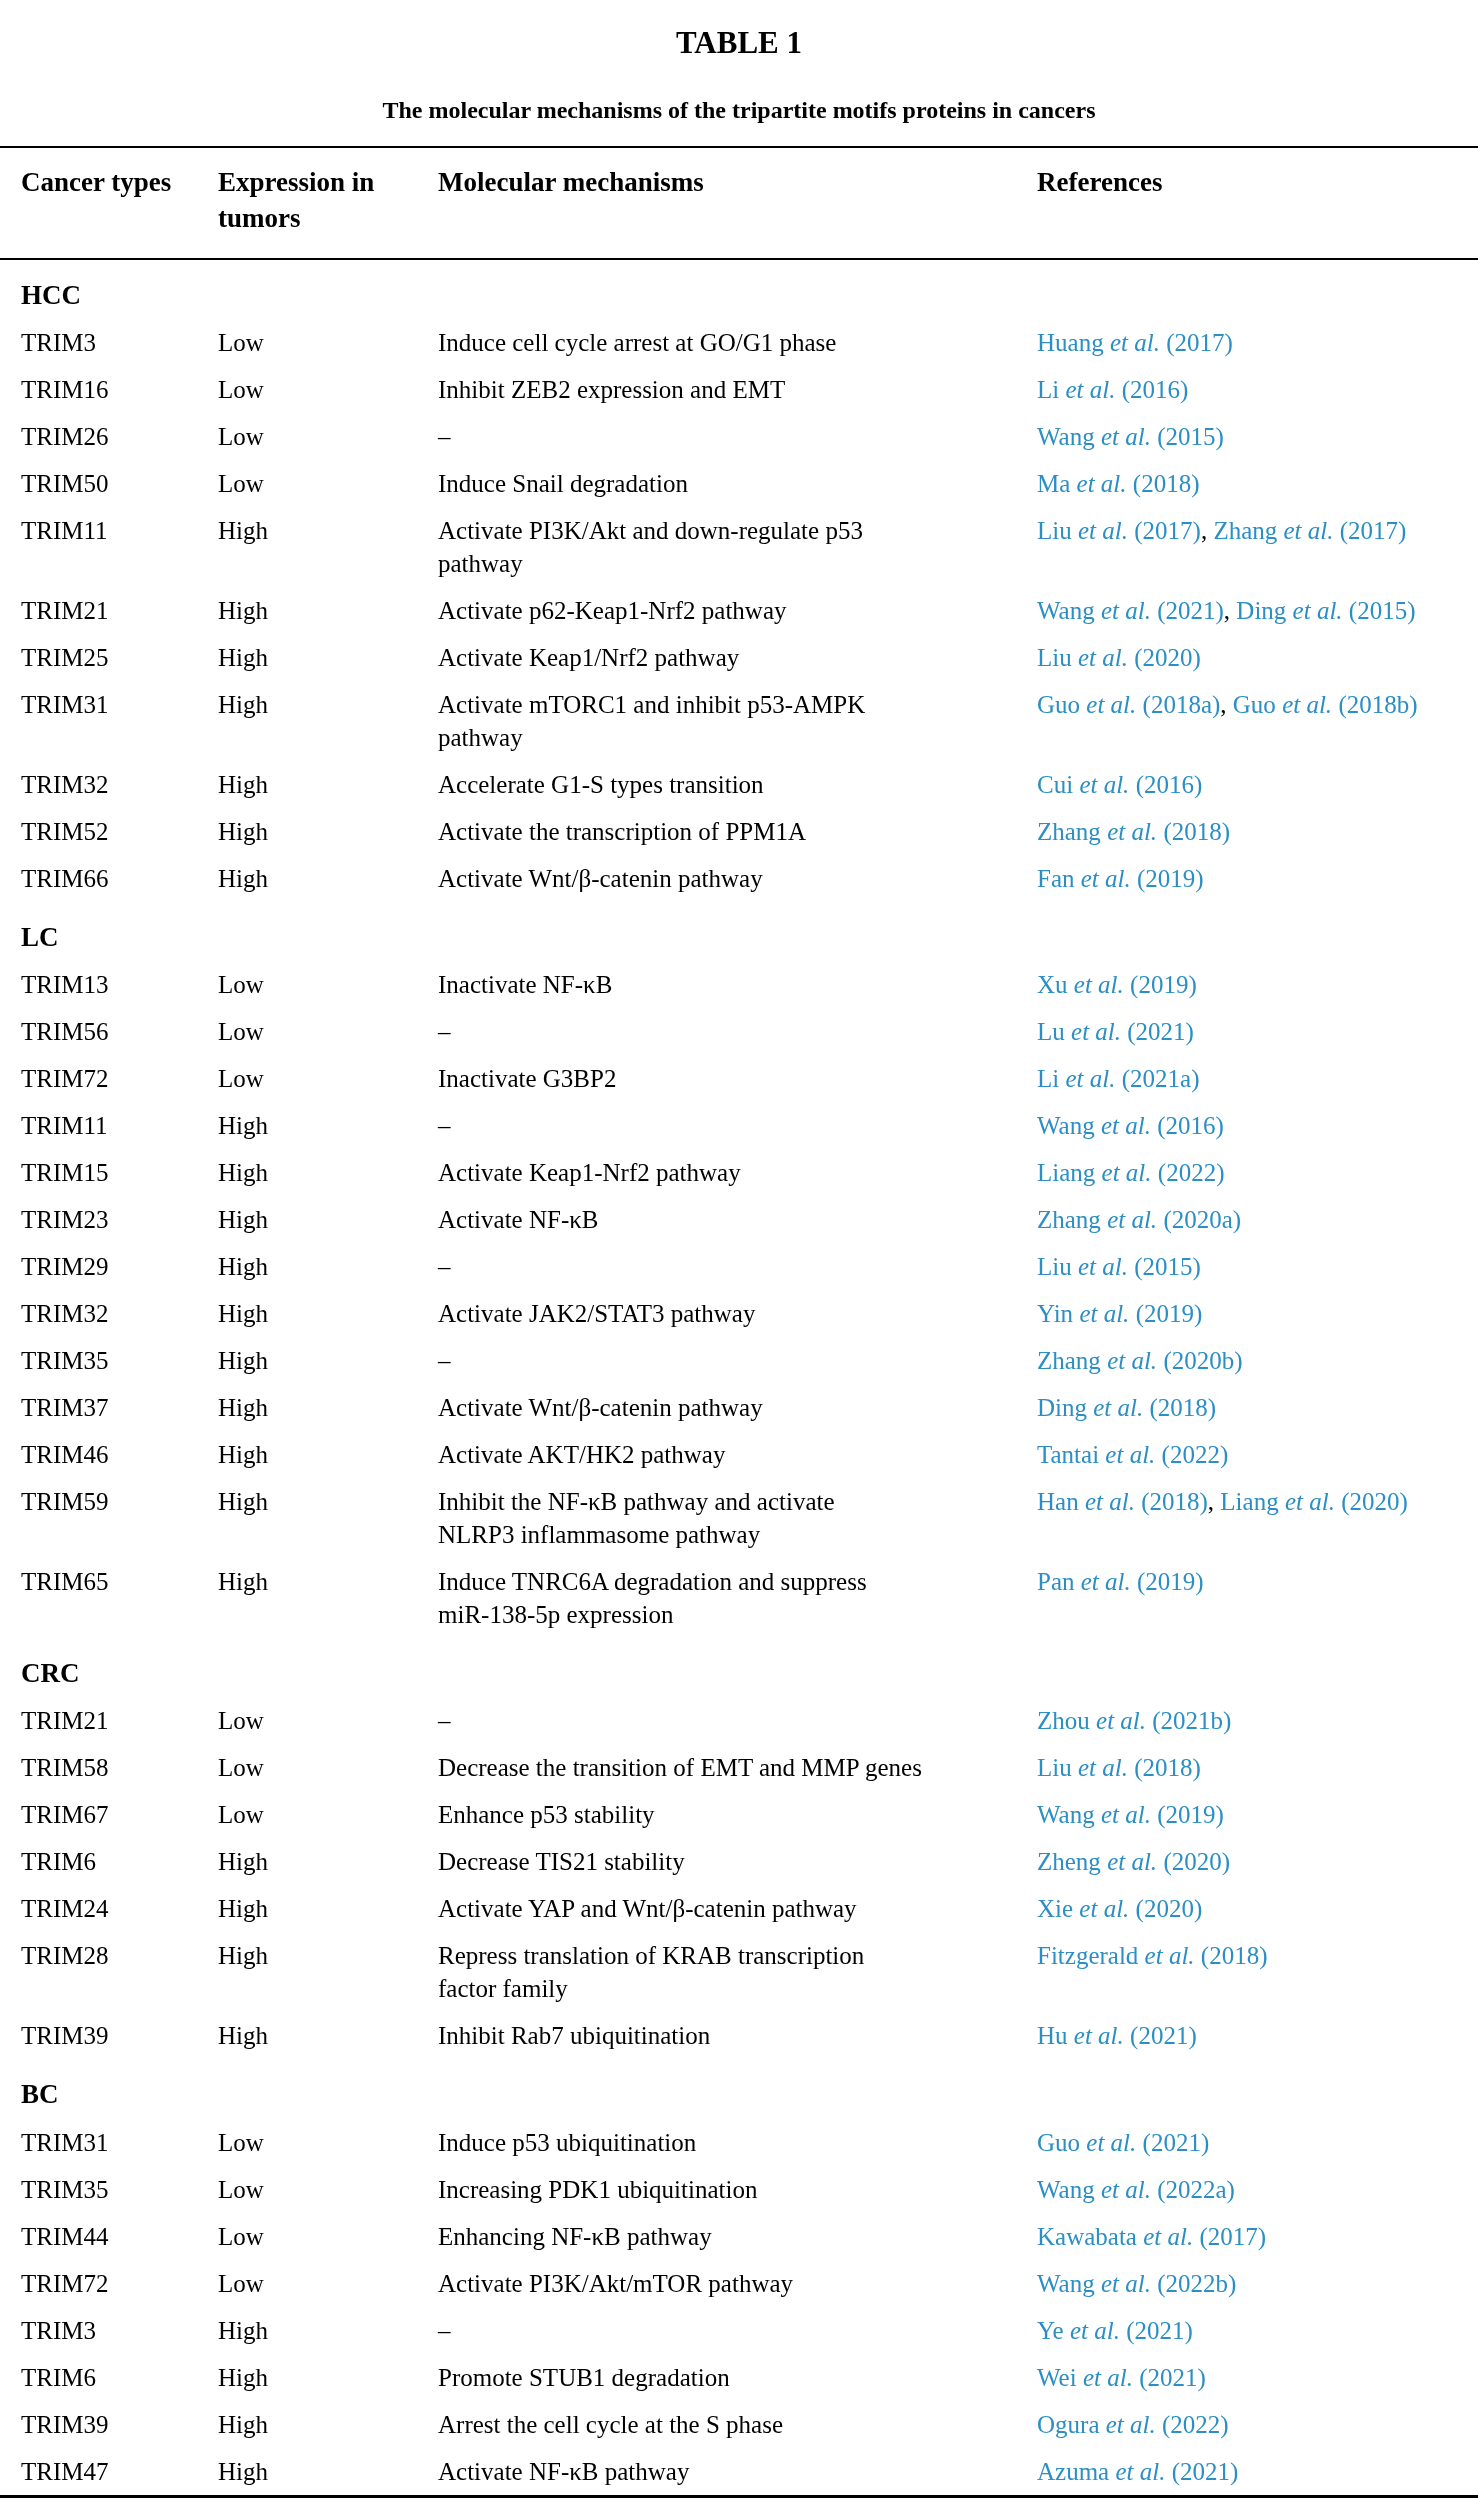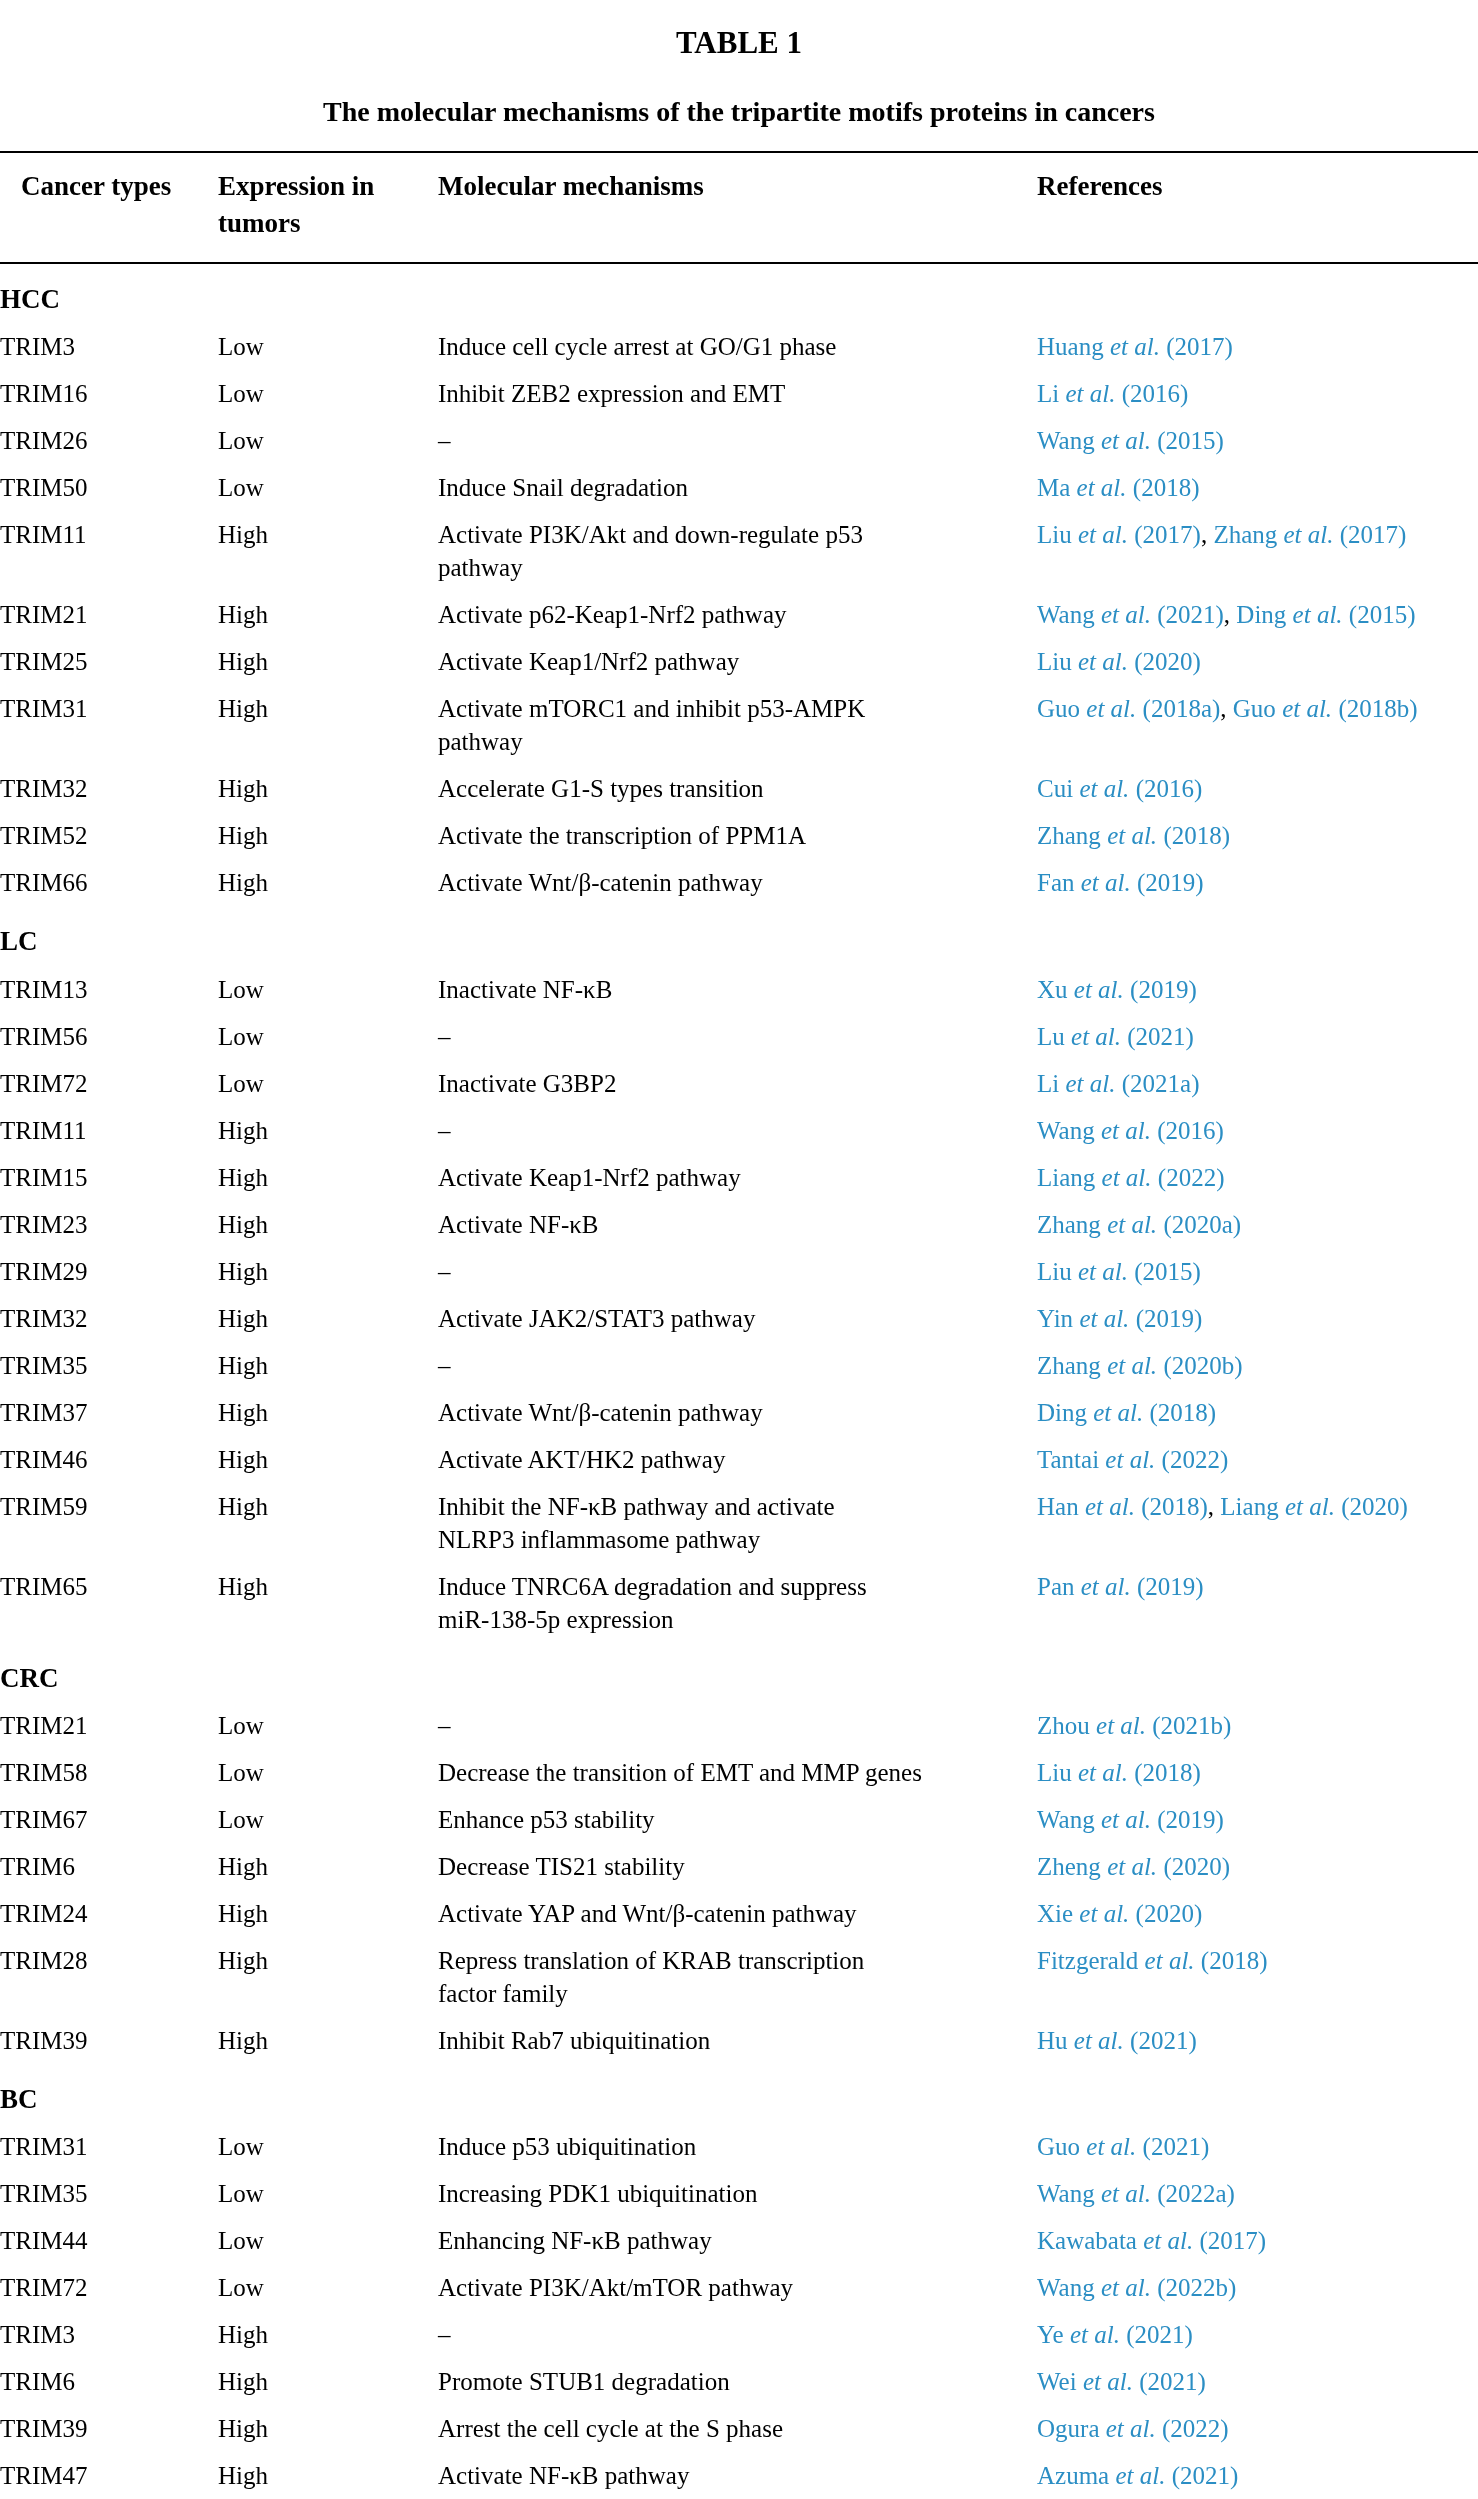--- a/index.html
+++ b/index.html
@@ -20,21 +20,21 @@
   }
   .table-label {
     text-align: center;
     font-weight: bold;
     font-size: 31px;
     line-height: 1.1;
   }
   .table-subtitle {
     text-align: center;
     font-weight: bold;
-    font-size: 28px;
+    font-size: 24px;
     line-height: 1.1;
     margin-top: 37px;
   }
   table.main-table {
     width: 1478px;
     border-collapse: collapse;
     table-layout: fixed;
     margin-top: 23px;
     border-top: 2.8px solid #000;
     border-bottom: 3.5px solid #000;
@@ -53,21 +53,21 @@
     border-bottom: 2.1px solid #000;
   }
   thead th:first-child { padding-left: 21px; }
   tbody td {
     text-align: left;
     vertical-align: top;
     font-size: 25px;
     line-height: 1.32;
     padding: 7px 7px 7px 0;
   }
-  tbody td:first-child { }
+  tbody td:first-child { padding-left: 21px; }
   tr.section-row td {
     font-weight: bold;
     font-size: 27px;
     padding-top: 18px;
     padding-bottom: 5.6px;
   }
   td.mechanism-cell {
     white-space: pre-line;
   }
   td.references-cell {

